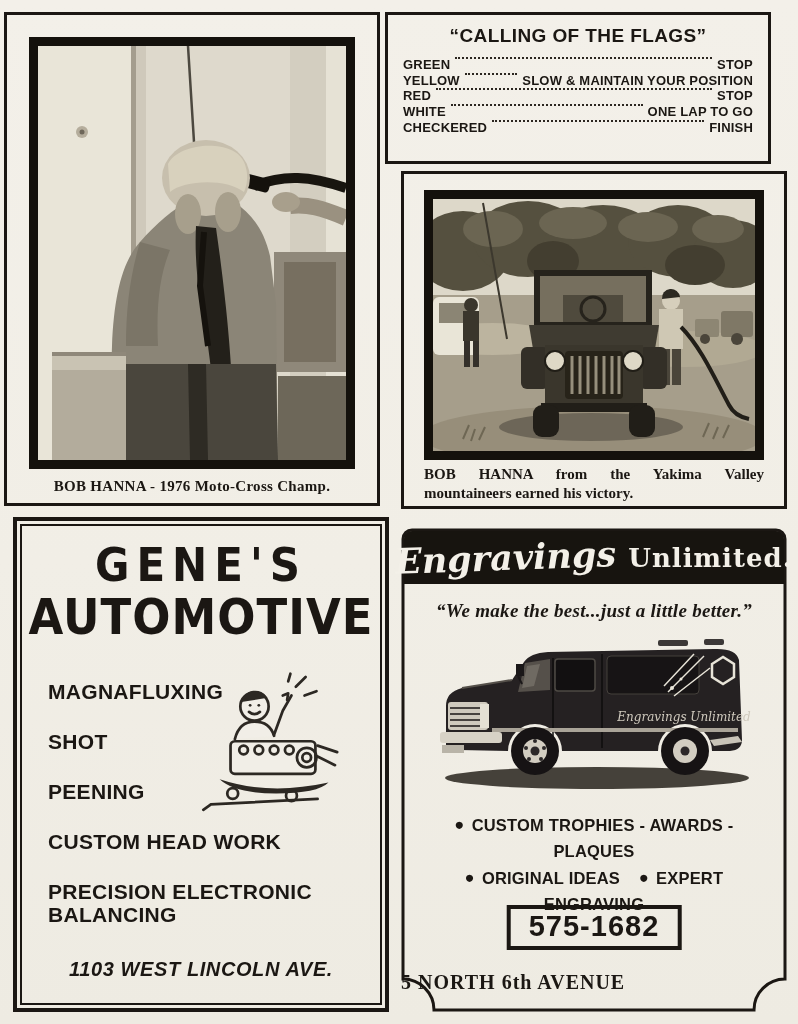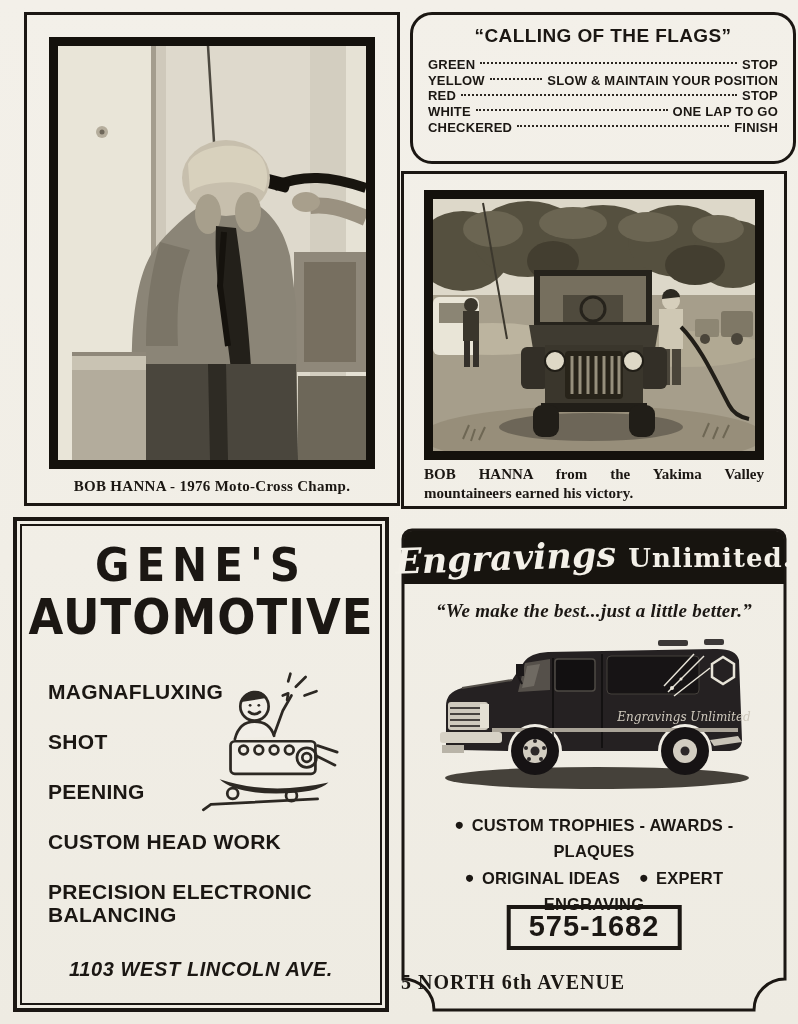--- a/index.html
+++ b/index.html
@@ -6,27 +6,27 @@
   .page{position:relative;width:798px;height:1024px;overflow:hidden;
         background:linear-gradient(180deg,#f3f0e9 0%,#f1eee6 55%,#eeebe2 100%);
         color:#1b1713;font-family:"Liberation Sans",sans-serif;}
   .panel{position:absolute;border:3px solid #1b1713;background:transparent;box-sizing:border-box;}
 
   
   .photo-frame{border:9px solid #14110c;box-sizing:content-box;background:#d8d3c5;}
   .photo-frame svg{display:block;}
   .caption{font-family:"Liberation Serif",serif;font-weight:bold;font-size:15px;
            text-align:center;letter-spacing:.3px;}
-  #panel-motocross{left:24px;top:12px;width:376px;height:494px;}
+  #panel-motocross{left:4px;top:12px;width:376px;height:494px;}
   #panel-motocross .photo-frame{width:308px;height:414px;margin:22px auto 0;}
   #panel-motocross .caption{margin-top:9px;}
 
-  #panel-flags{left:410px;top:12px;width:386px;height:152px;padding:7px 15px;border-radius:22px;}
+  #panel-flags{left:385px;top:12px;width:386px;height:152px;padding:7px 15px;}
   .flags-title{font-size:19px;font-weight:bold;text-align:center;letter-spacing:.4px;margin:3px 0 10px;}
-  .flag-row{display:flex;align-items:center;font-size:13px;font-weight:bold;line-height:15.7px;letter-spacing:.2px;}
+  .flag-row{display:flex;align-items:flex-start;font-size:13px;font-weight:bold;line-height:15.7px;letter-spacing:.2px;}
   .leader{flex:1;border-bottom:2px dotted #2b2620;margin:0 5px 3px;}
 
   #panel-jeep{left:401px;top:171px;width:386px;height:338px;}
   #panel-jeep .photo-frame{width:322px;height:252px;margin:16px auto 0;}
   .jeep-caption{margin:5px 20px 0;font-family:"Liberation Serif",serif;font-weight:bold;font-size:15px;line-height:19px;}
   .jeep-caption .l1{text-align:justify;text-align-last:justify;}
   .jeep-caption .l2{text-align:left;}
 
   
   #ad-genes{left:13px;top:517px;width:376px;height:495px;border-width:4px;}

